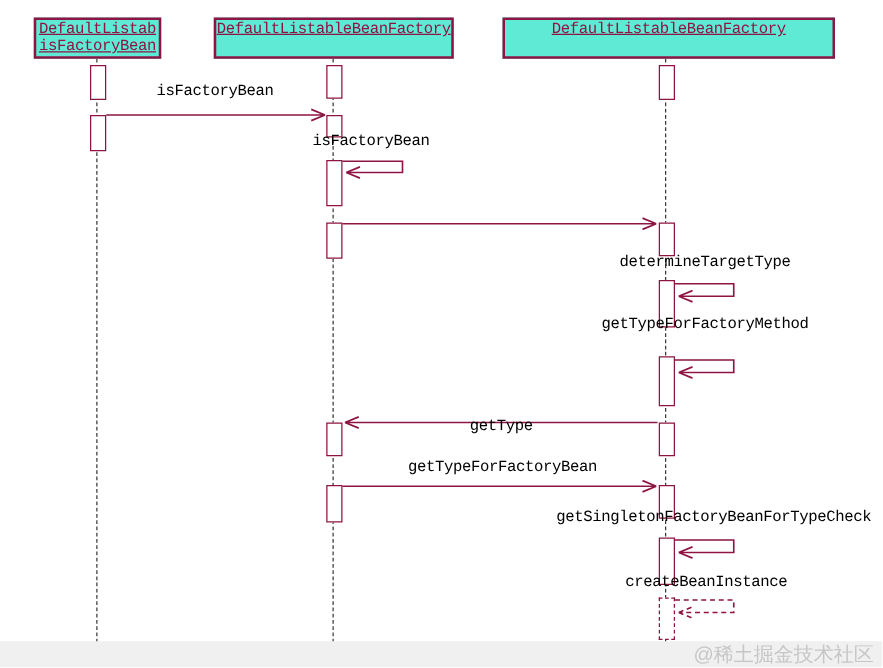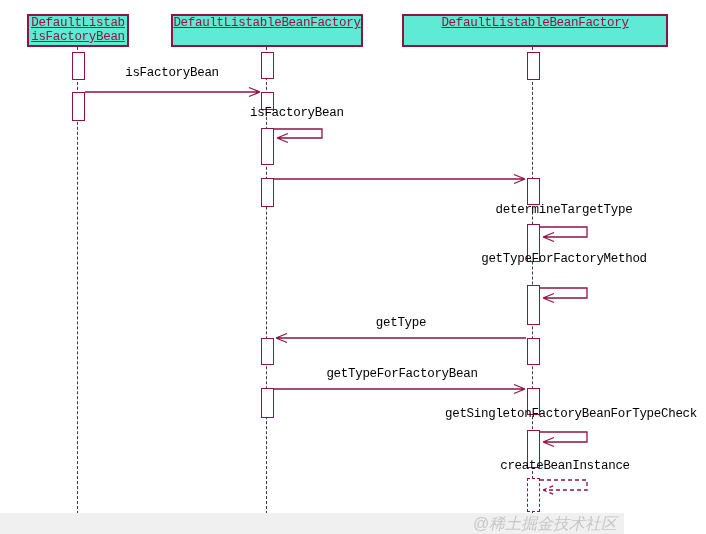--- a/index.html
+++ b/index.html
@@ -23,23 +23,22 @@
     background:#ffffff; border:1px solid #8E1443;
   }
   .bar.faded { border-style:dashed; }
   .msg {
     position:absolute; color:#000000; font-size:12.5px;
     letter-spacing:-0.3px; white-space:nowrap; line-height:14px;
   }
   .msg.center { transform:translateX(-50%); }
   svg.arrows { position:absolute; left:0; top:0; pointer-events:none; }
   .wm-band {
-    position:absolute; left:0; top:513px; width:624px; height:21px;
+    position:absolute; left:0; top:513px; width:706px; height:21px;
     background:#f0f0f0;
-    font-style:italic;
   }
   .wm-text {
     position:absolute; right:7px; top:1px; color:#c6c6c6; font-size:16px;
     font-family:"Liberation Sans", sans-serif; white-space:nowrap;
   }
 </style>
 </head>
 <body>
 
 <div class="canvas">
@@ -98,21 +97,21 @@
       <path d="M540,432 h47 v10 h-44 M543,442 l11,-4.5 M543,442 l11,4.5"></path>
 
       <path d="M540,480 h47 v10 h-44 M543,490 l11,-4.5 M543,490 l11,4.5" stroke-dasharray="4 3"></path>
     </g>
   </svg>
 
   <div class="msg center" style="left:172px;top:66px">isFactoryBean</div>
   <div class="msg" style="left:250px;top:106px">isFactoryBean</div>
   <div class="msg center" style="left:564px;top:203px">determineTargetType</div>
   <div class="msg center" style="left:564px;top:252px">getTypeForFactoryMethod</div>
-  <div class="msg center" style="left:401px;top:316px">getType</div>
+  <div class="msg center" style="left:401px;top:334px">getType</div>
   <div class="msg center" style="left:571px;top:407px">getSingletonFactoryBeanForTypeCheck</div>
   <div class="msg center" style="left:402px;top:367px">getTypeForFactoryBean</div>
   <div class="msg center" style="left:565px;top:459px">createBeanInstance</div>
 
   <div class="wm-band">
     <div class="wm-text">@稀土掘金技术社区</div>
   </div>
 
 </div>
 

